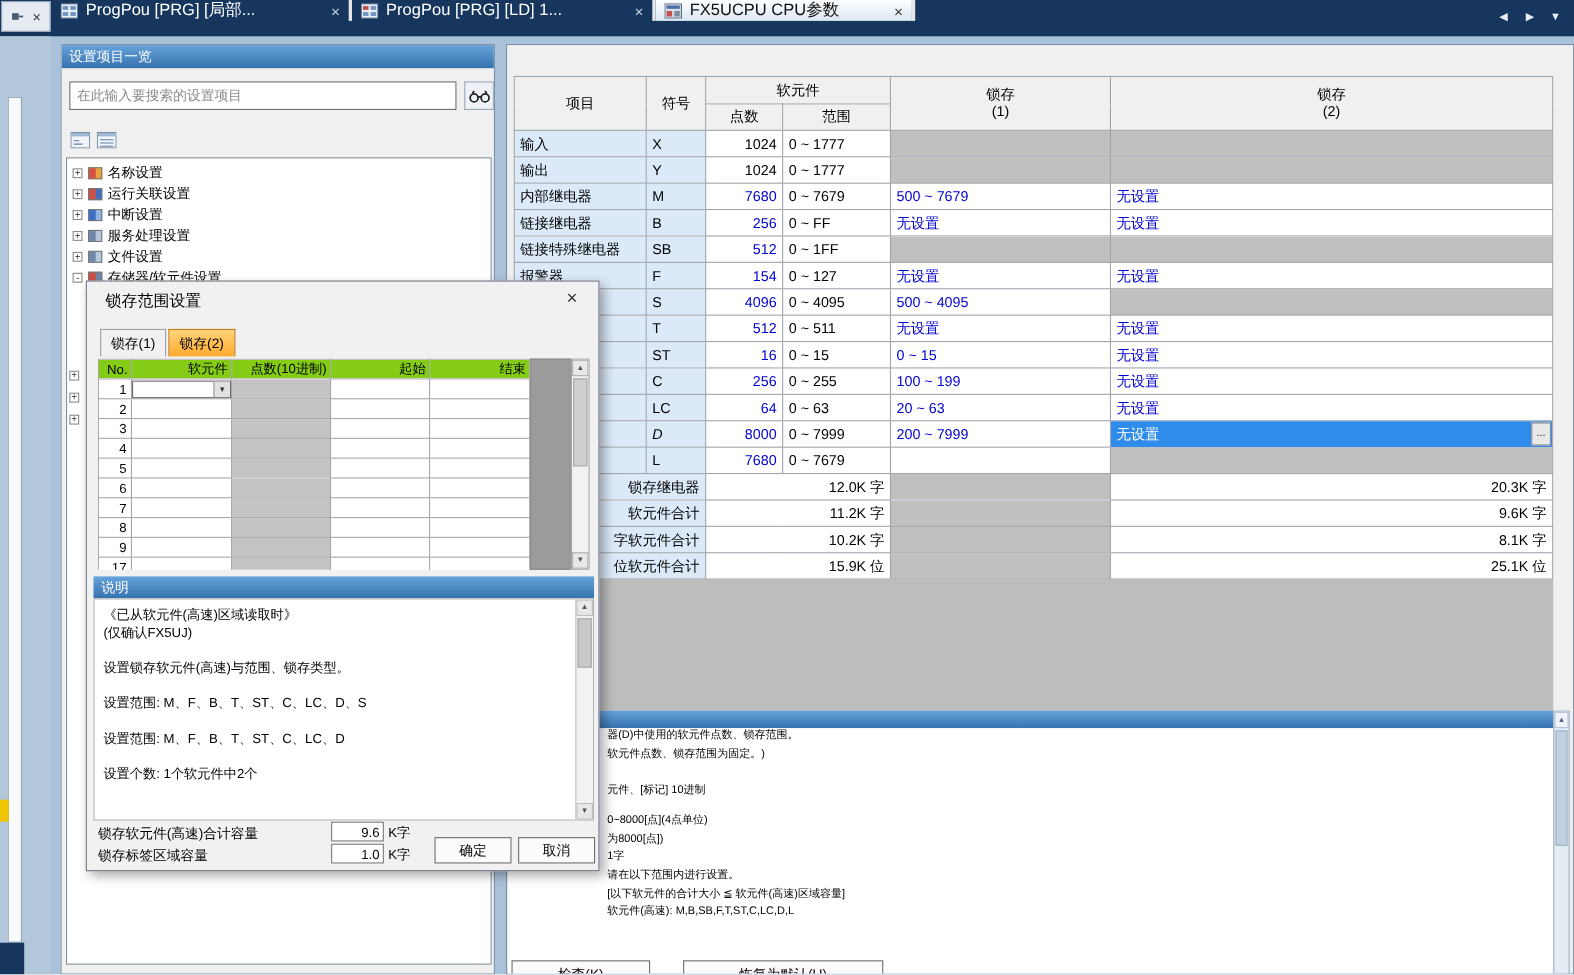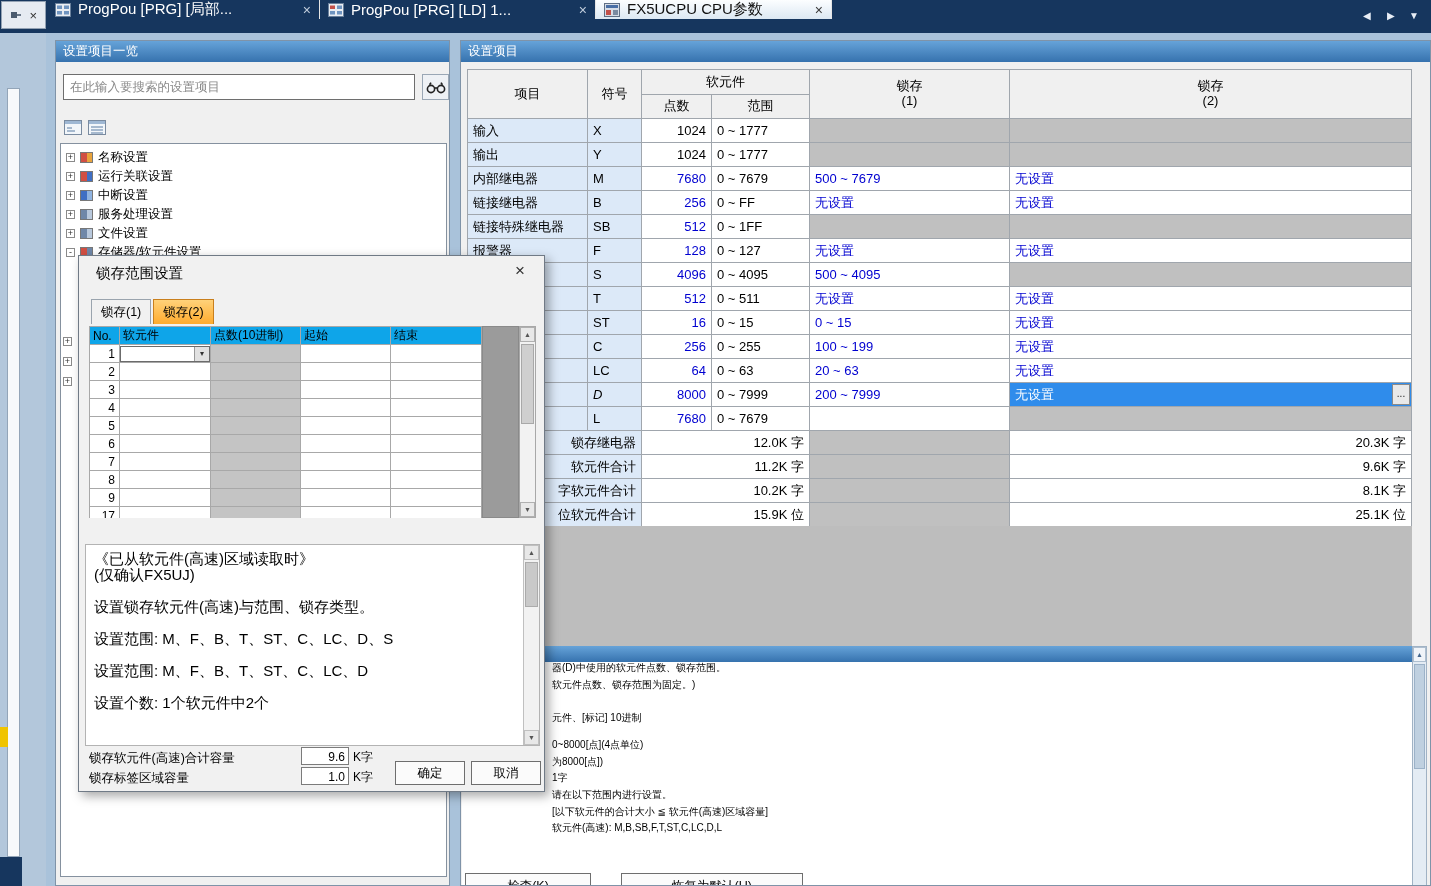--- a/index.html
+++ b/index.html
@@ -4,21 +4,21 @@
 <style>
 *{margin:0;padding:0;box-sizing:border-box}
 html,body{width:1431px;height:886px;overflow:hidden}
 body{font-family:"Liberation Sans","DejaVu Sans",sans-serif;font-size:13px;color:#000}
 .app{position:relative;width:1431px;height:886px;background:#a9c2da;overflow:hidden}
 
 
 .tabbar{position:absolute;left:0;top:0;width:1431px;height:33px;background:#16365e}
 .pinbox{position:absolute;left:1px;top:1px;width:45px;height:28px;background:#e6ebf2;border:1px solid #93a2b4;display:flex;align-items:center;justify-content:space-evenly}
 .pin-close{font-size:13px;color:#333;line-height:1}
-.tab{position:absolute;top:0;height:19px;display:flex;align-items:center;padding:0 8px;color:#fff;border-right:1px solid #e5e5e5}
+.tab{position:absolute;top:0;height:19px;display:flex;align-items:center;padding:0 8px;color:#fff;border-right:3px solid #e5e5e5}
 .tab-ico{flex:0 0 auto}
 .tab-label{font-size:15px;margin:0 4px 0 7px;white-space:nowrap;overflow:hidden}
 .tclose{font-size:14px;color:#c2cedd;margin-left:auto}
 .tab.active{background:linear-gradient(#fcfeff,#dce8f3);color:#101010}
 .tab.active .tclose{color:#3a3a3a}
 .nav{position:absolute;top:10px;font-size:10px;color:#e8eef6}
 
 
 .left-strip{position:absolute;left:0;top:33px;width:46px;height:853px;background:#b3c7db}
 .strip-white{position:absolute;left:7px;top:55px;width:13px;height:769px;background:#f7f9fb;border:1px solid #93a5b8}
@@ -76,33 +76,33 @@
 
 .dialog{position:absolute;left:78px;top:255px;width:467px;height:537px;background:#f1f1f1;border:1px solid #707a86;box-shadow:4px 4px 10px rgba(0,0,0,.35);z-index:10}
 .dlg-title{position:absolute;left:17px;top:8px;font-size:14.5px}
 .dlg-close{position:absolute;right:12px;top:5px;font-size:17px;color:#333;width:24px;text-align:center}
 .dlg-tabs{position:absolute;left:12px;top:44px;height:24px;display:flex;align-items:flex-end}
 .dtab{display:inline-block;padding:4px 9px 3px;font-size:12.5px;background:#f1f1f1;border:1px solid #9aa4ae;border-bottom:none;margin-right:2px}
 .dtab.active{background:linear-gradient(#ffd27a,#ffab2e);border-color:#c97f1d}
 .dlg-grid-wrap{position:absolute;left:10px;top:70px;width:393px;height:192px;overflow:hidden;background:#fff}
 .dlg-grid{border-collapse:collapse;table-layout:fixed;width:392px;background:#fff;font-size:12px}
 .dlg-grid th,.dlg-grid td{border:1px solid #a8a8a8;height:18px;padding:0 3px;font-weight:normal;overflow:hidden}
-.dlg-grid thead th{background:#0ea5e9;text-align:left}
+.dlg-grid thead th{background:#84cc16;text-align:right}
 td.g-no{text-align:right;padding-right:4px}
 td.g-pts{background:#c4c4c4}
 td.g-dev{padding:0}
 .combo{position:relative;width:100%;height:16px;background:#fff;border:1px solid #6b6b6b;margin:0}
 .combo-btn{position:absolute;right:0;top:0;width:15px;height:14px;background:#e1e1e1;border-left:1px solid #999;font-size:8px;line-height:14px;text-align:center;color:#333}
 .dlg-grid-filler{position:absolute;left:403px;top:70px;width:37px;height:192px;background:#9b9b9b;border:1px solid #8a8a8a}
 .dlg-grid-scroll{position:absolute;left:440px;top:70px;width:17px;height:192px;background:#f2f2f2;border:1px solid #a8a8a8}
 .dlg-grid-scroll .sb-up,.dlg-grid-scroll .sb-down{background:#e8e8e8;border-color:#b0b0b0;color:#555}
 .gs-thumb{position:absolute;left:1px;right:1px;top:17px;height:80px;background:#cfcfcf;border:1px solid #a8a8a8}
 .dlg-desc-bar{position:absolute;left:6px;top:268px;width:455px;height:20px;background:linear-gradient(#66a3d9,#3672ae);color:#fff;font-size:12.5px;line-height:20px;padding-left:7px}
 .dlg-desc{position:absolute;left:6px;top:288px;width:455px;height:202px;background:#fff;border:1px solid #b3b3b3}
-.dlg-desc-text{position:absolute;left:8px;top:6px;right:20px;bottom:2px;font-size:15px;overflow:hidden}
+.dlg-desc-text{position:absolute;left:8px;top:6px;right:20px;bottom:2px;font-size:12px;overflow:hidden}
 .dlg-line{min-height:16px;line-height:16px;white-space:nowrap}
 .dlg-desc-scroll{position:absolute;right:0;top:0;bottom:0;width:16px;background:#f2f2f2;border-left:1px solid #c0c0c0}
 .dlg-desc-scroll .sb-up,.dlg-desc-scroll .sb-down{background:#e8e8e8;border-color:#c0c0c0;color:#555}
 .ds-thumb{position:absolute;left:1px;right:1px;top:17px;height:45px;background:#c9c9c9;border:1px solid #ababab}
 .f-label{position:absolute;font-size:12.5px;white-space:nowrap}
 .l1{left:10px;top:494px}.l2{left:10px;top:514px}
 .f-box{position:absolute;width:48px;height:18px;background:#fff;border:1px solid #7b7b7b;font-size:12px;text-align:right;padding:2px 3px 0 0}
 .b1{left:222px;top:491px}.b2{left:222px;top:511px}
 .f-unit{position:absolute;font-size:12px}
 .u1{left:274px;top:493px}.u2{left:274px;top:513px}
@@ -239,23 +239,20 @@
           </span>
           <span class="tree-label">存储器/软元件设置</span>
         </div>
       </div>
     <span class="hid-exp he1">+</span>
     <span class="hid-exp he2">+</span>
     <span class="hid-exp he3">+</span>
   </div>
 
   <div class="right-panel">
-    <div class="panel-header">
-      <span>设置项目</span>
-    </div>
 
     <table class="dev-table">
       <colgroup>
         <col style="width:120px">
           <col style="width:54px">
           <col style="width:70px">
         <col style="width:98px">
           <col style="width:200px">
           <col style="width:402px">
       </colgroup>
@@ -315,21 +312,21 @@
             <td class="item">链接特殊继电器</td>
             <td class="sym">SB</td>
             <td class="points blue">512</td>
             <td class="range">0 ~ 1FF</td>
             <td class="graycell"></td>
             <td class="graycell"></td>
           </tr>
           <tr>
             <td class="item">报警器</td>
             <td class="sym">F</td>
-            <td class="points blue">128</td>
+            <td class="points blue">154</td>
             <td class="range">0 ~ 127</td>
             <td class="latchv">无设置</td>
             <td class="latchv">无设置</td>
           </tr>
           <tr>
             <td class="item">步进继电器</td>
             <td class="sym">S</td>
             <td class="points blue">4096</td>
             <td class="range">0 ~ 4095</td>
             <td class="latchv">500 ~ 4095</td>
@@ -535,20 +532,23 @@
           </tbody>
       </table>
     </div>
     <div class="dlg-grid-filler"></div>
     <div class="dlg-grid-scroll">
       <div class="sb-up">▲</div>
       <div class="gs-thumb"></div>
       <div class="sb-down">▼</div>
     </div>
 
+    <div class="dlg-desc-bar">
+      <span>说明</span>
+    </div>
     <div class="dlg-desc">
       <div class="dlg-desc-text">
           <div class="dlg-line">《已从软元件(高速)区域读取时》</div>
           <div class="dlg-line">(仅确认FX5UJ)</div>
           <div class="dlg-line">&nbsp;</div>
           <div class="dlg-line">设置锁存软元件(高速)与范围、锁存类型。</div>
           <div class="dlg-line">&nbsp;</div>
           <div class="dlg-line">设置范围: M、F、B、T、ST、C、LC、D、S</div>
           <div class="dlg-line">&nbsp;</div>
           <div class="dlg-line">设置范围: M、F、B、T、ST、C、LC、D</div>

